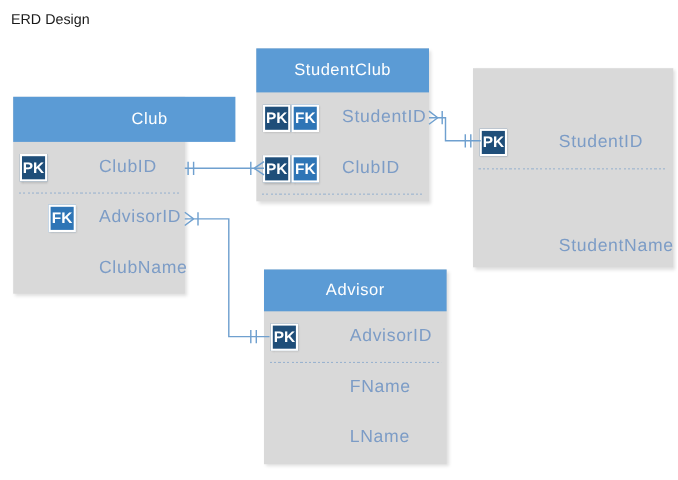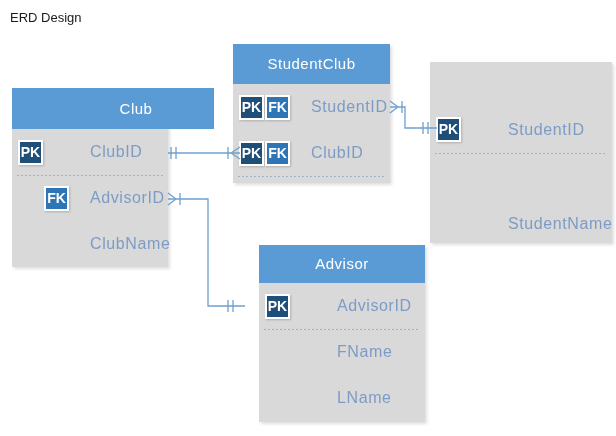--- a/index.html
+++ b/index.html
@@ -38,21 +38,21 @@
   #t-studentclub .separator{top:132px;left:5px;width:147px;}
 
   
   #t-student{left:430px;top:62px;width:182px;height:181px;}
   #t-student .entity-header{height:40px;line-height:40px;}
   #t-student .row{height:47px;}
   #t-student .r0{top:44px;} #t-student .r1{top:91px;} #t-student .r2{top:138px;}
   #t-student .separator{top:91px;left:5px;width:172px;}
 
   
-  #t-advisor{left:240px;top:245px;width:166px;height:177px;margin-left:19px;}
+  #t-advisor{left:240px;top:245px;width:166px;height:177px;}
   #t-advisor .entity-header{height:38px;line-height:38px;}
   #t-advisor .row{height:46px;}
   #t-advisor .r0{top:38px;} #t-advisor .r1{top:84px;} #t-advisor .r2{top:130px;padding-left:20px;}
   #t-advisor .separator{top:84px;left:5px;width:156px;}
 
   .badge{top:50%;margin-top:-12.5px;}
 
   #connector-layer{position:absolute;left:0;top:0;pointer-events:none;}
   #connector-layer path{stroke:#6fa0cf;stroke-width:1.3;fill:none;}
 </style>

